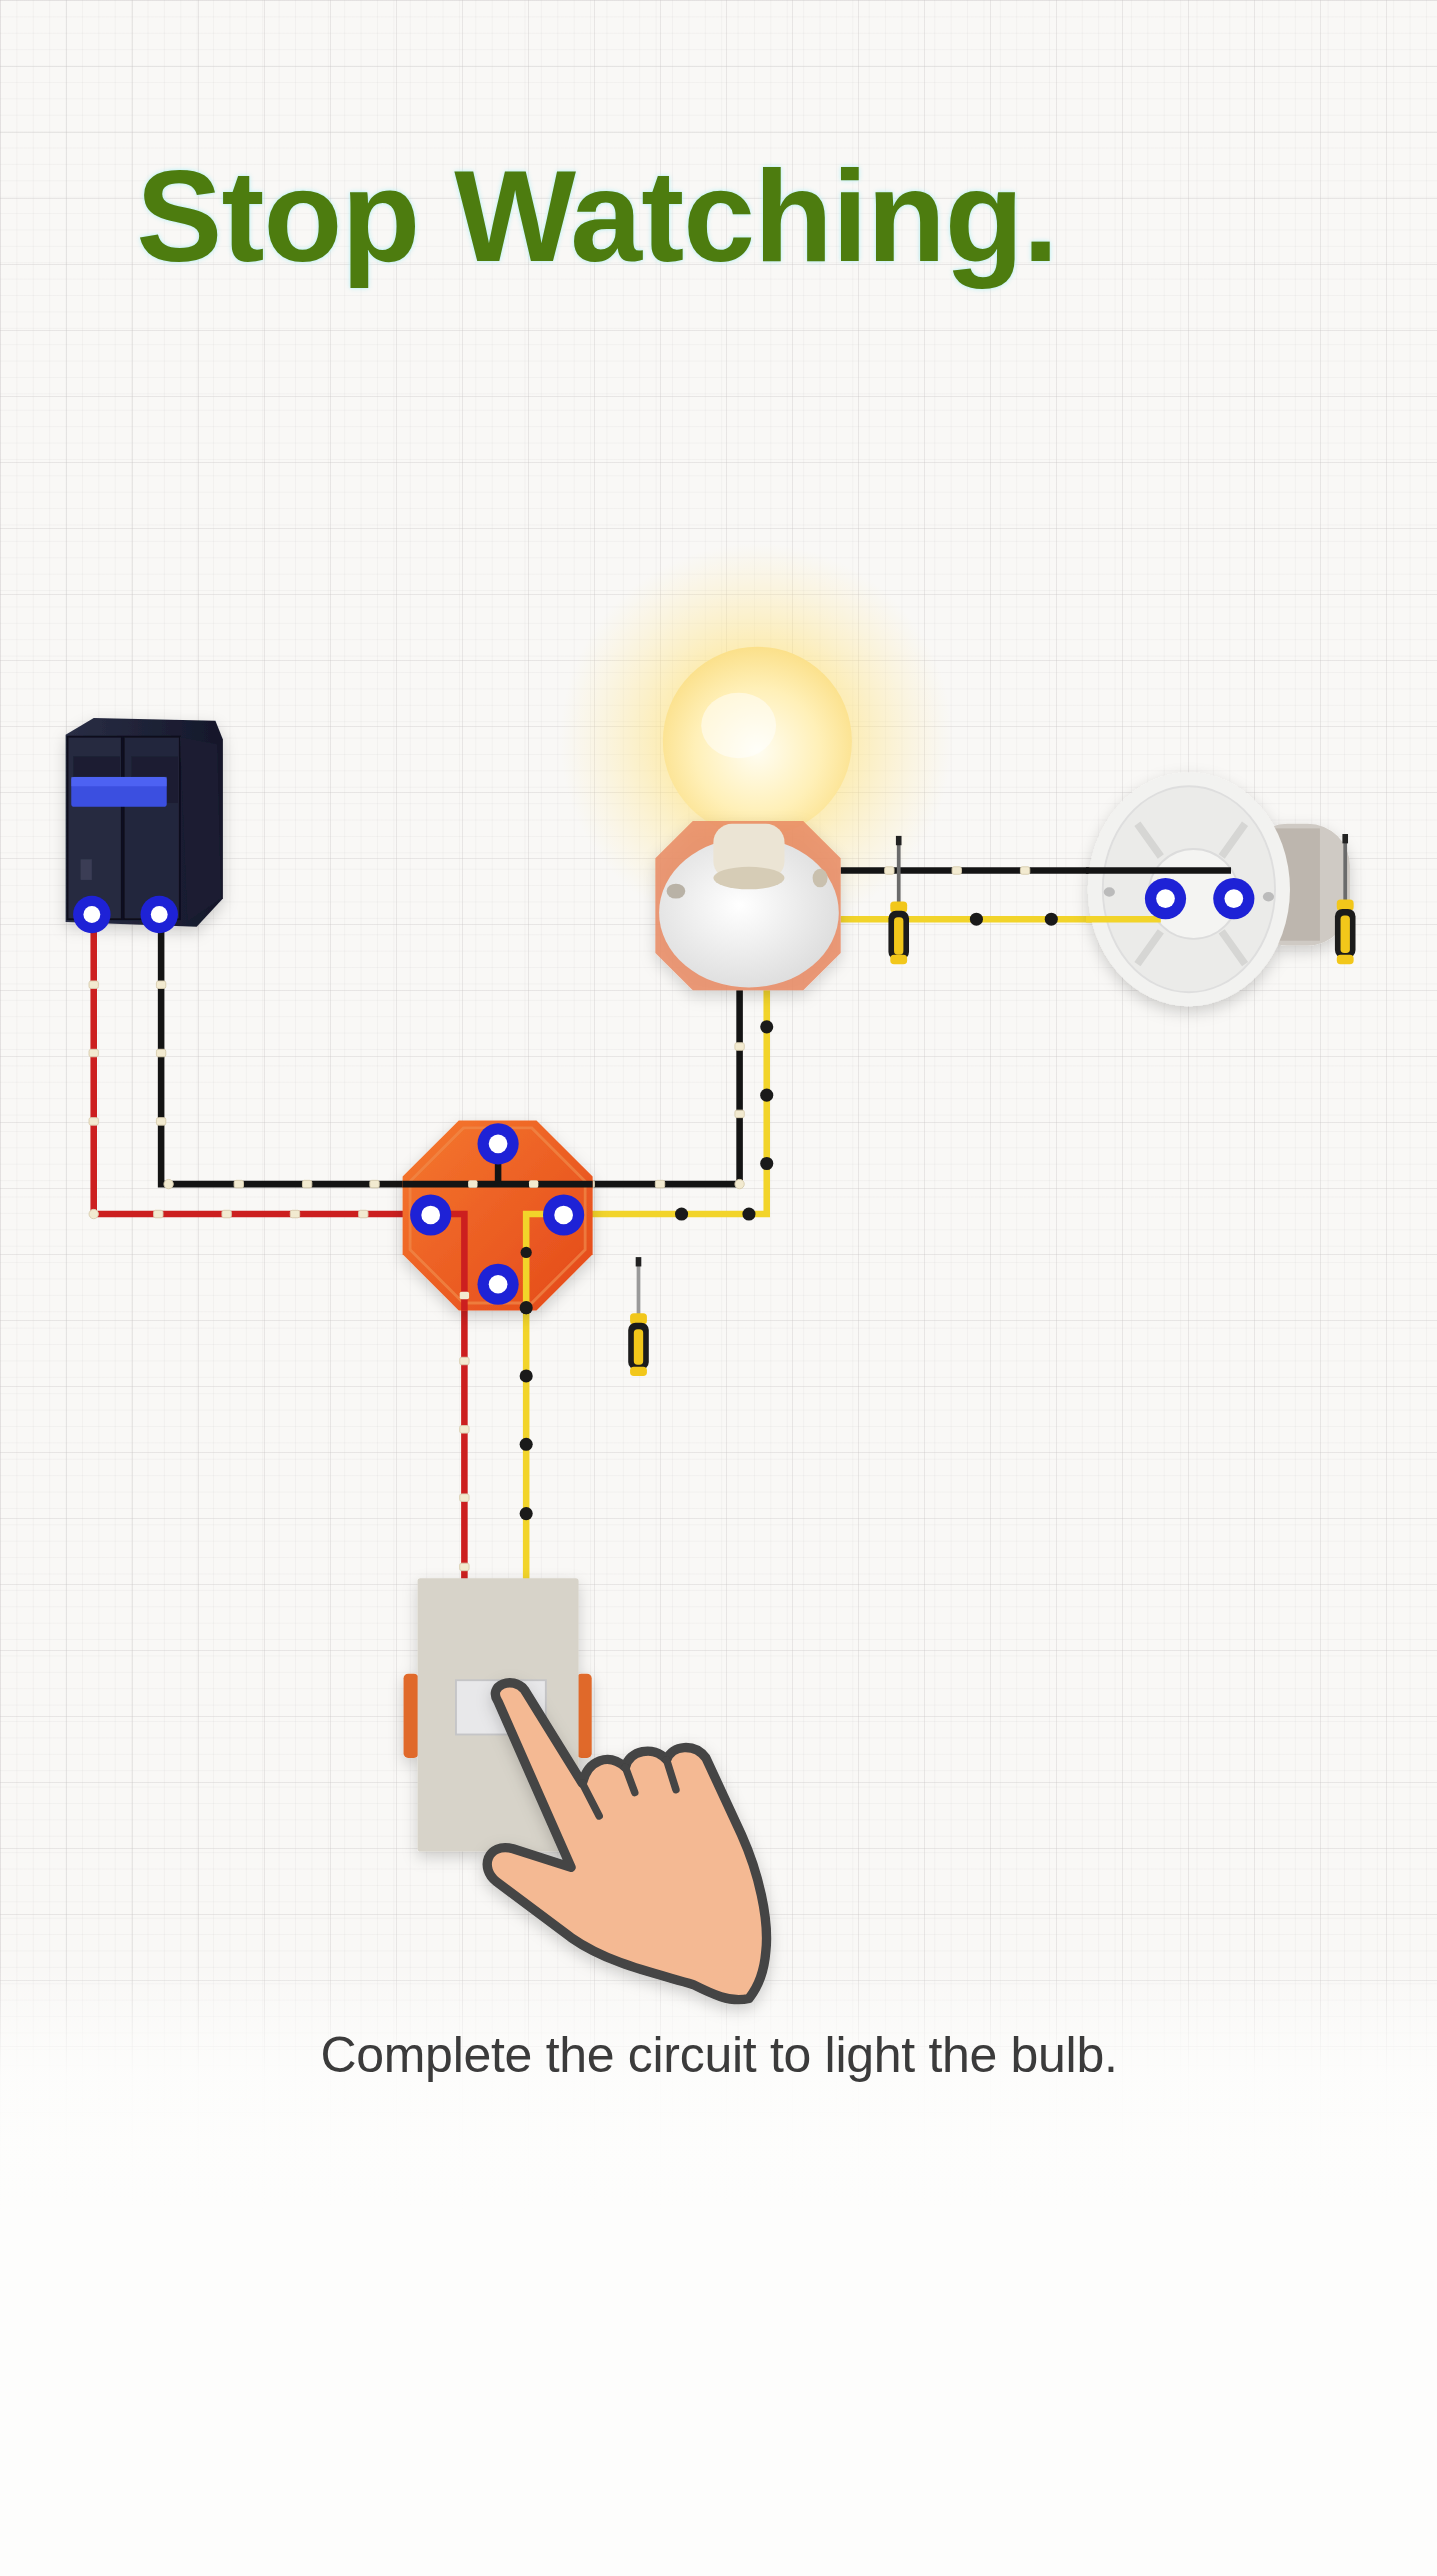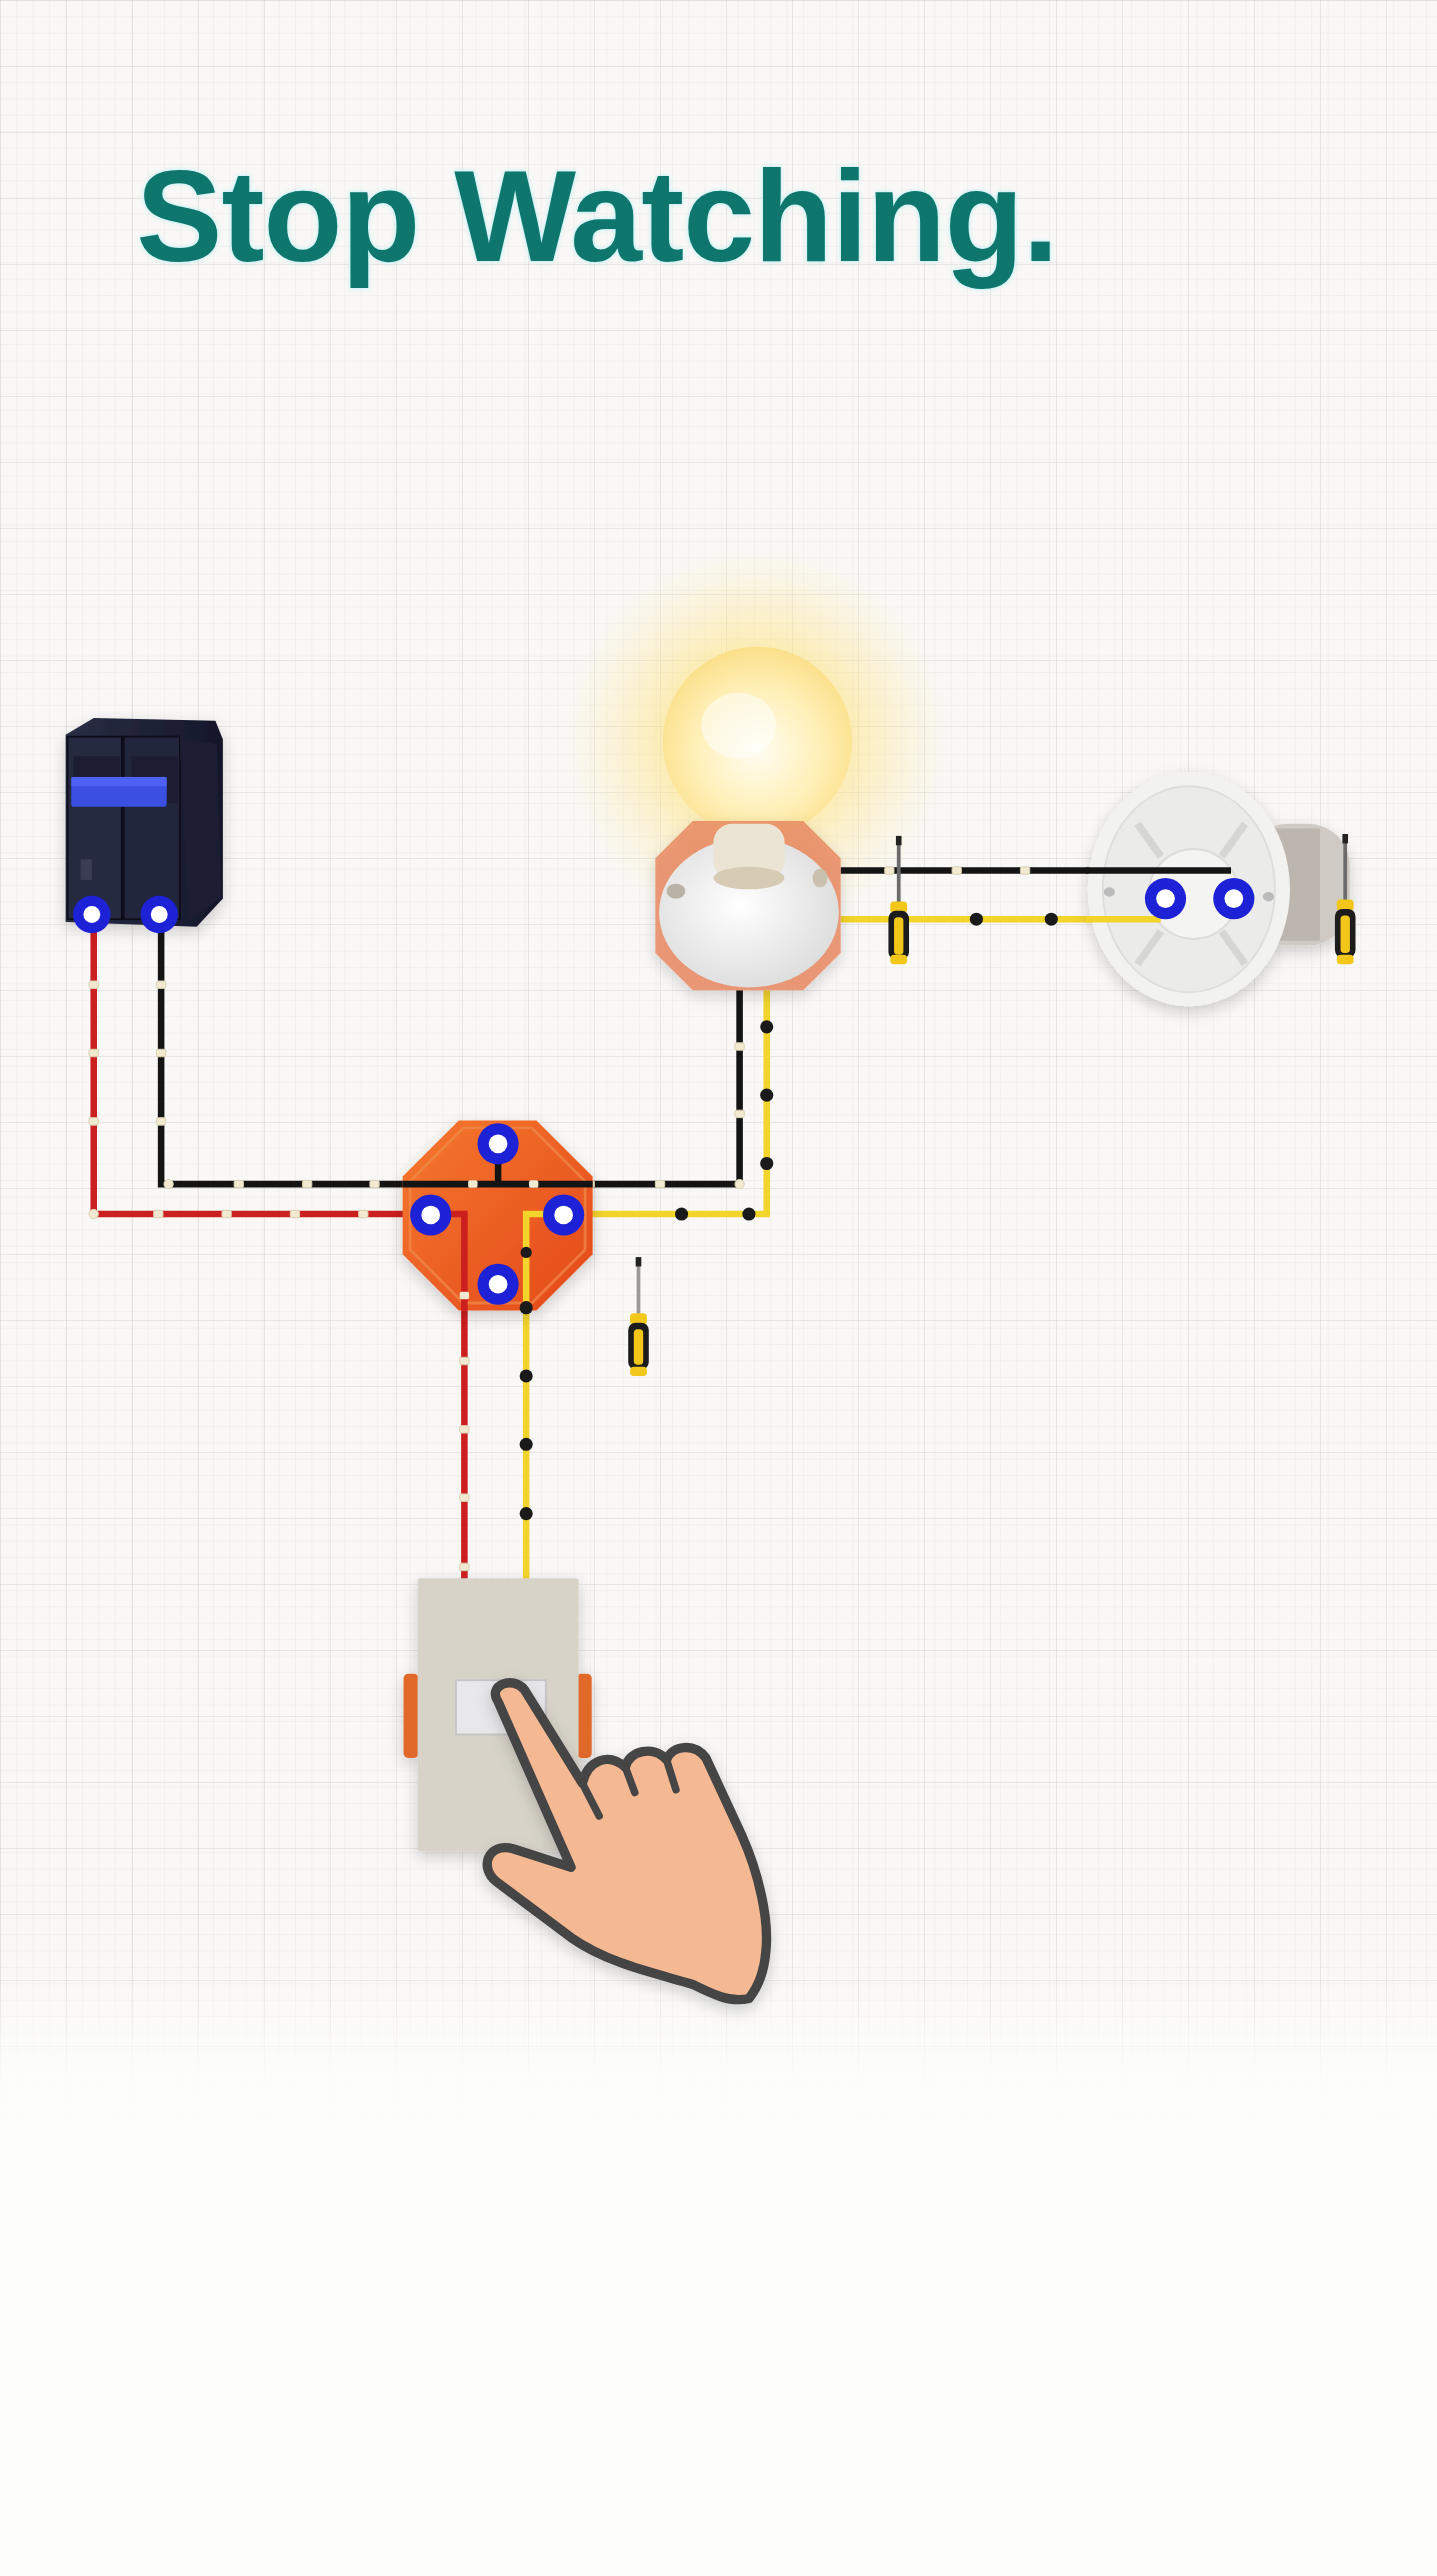--- a/index.html
+++ b/index.html
@@ -13,21 +13,21 @@
       linear-gradient(to bottom, rgba(210,206,206,0.18) 0.9px, transparent 0.9px);
     background-size: 66px 66px, 66px 66px, 16.4px 16.4px, 16.4px 16.4px;
     font-family: "Liberation Sans", sans-serif;
   }
   .fade-bottom {
     position: absolute; left: 0; top: 1966px; width: 1438px; height: 610px;
     background: linear-gradient(to bottom, rgba(253,253,252,0) 0%, rgba(253,253,252,0.92) 18%, #fdfdfc 40%, #fdfdfc 100%);
   }
   .headline {
     position: absolute; left: 0; top: 145px; width: 1194px;
-    text-align: center; color: #0f766e; font-weight: bold;
+    text-align: center; color: #4d7c0f; font-weight: bold;
     font-size: 129px; line-height: 142px; letter-spacing: -0.9px;
     text-shadow: 0 0 5.6px rgba(180,240,245,0.9), 0 0 1.9px #c8f4f6;
   }
   .headline div { display: block; }
   .body-text {
     position: absolute; left: 0; top: 2022px; width: 1438px;
     text-align: center; color: #3b3b3b;
     font-size: 50px; line-height: 66px; letter-spacing: -0.3px;
   }
   .body-text div { display: block; }
@@ -283,14 +283,15 @@
     <path d="M 668,1888 L 678,1915" stroke="#444444" stroke-width="8" fill="none" stroke-linecap="round"></path>
     <path d="M 712,1880 L 722,1912" stroke="#444444" stroke-width="8" fill="none" stroke-linecap="round"></path>
   </g>
 </svg>
 
 <div class="headline">
   <div>Stop Watching.</div>
 </div>
 
 <div class="body-text">
+  <div>Complete the circuit to light the bulb.</div>
 </div>
 
 
 </body></html>

